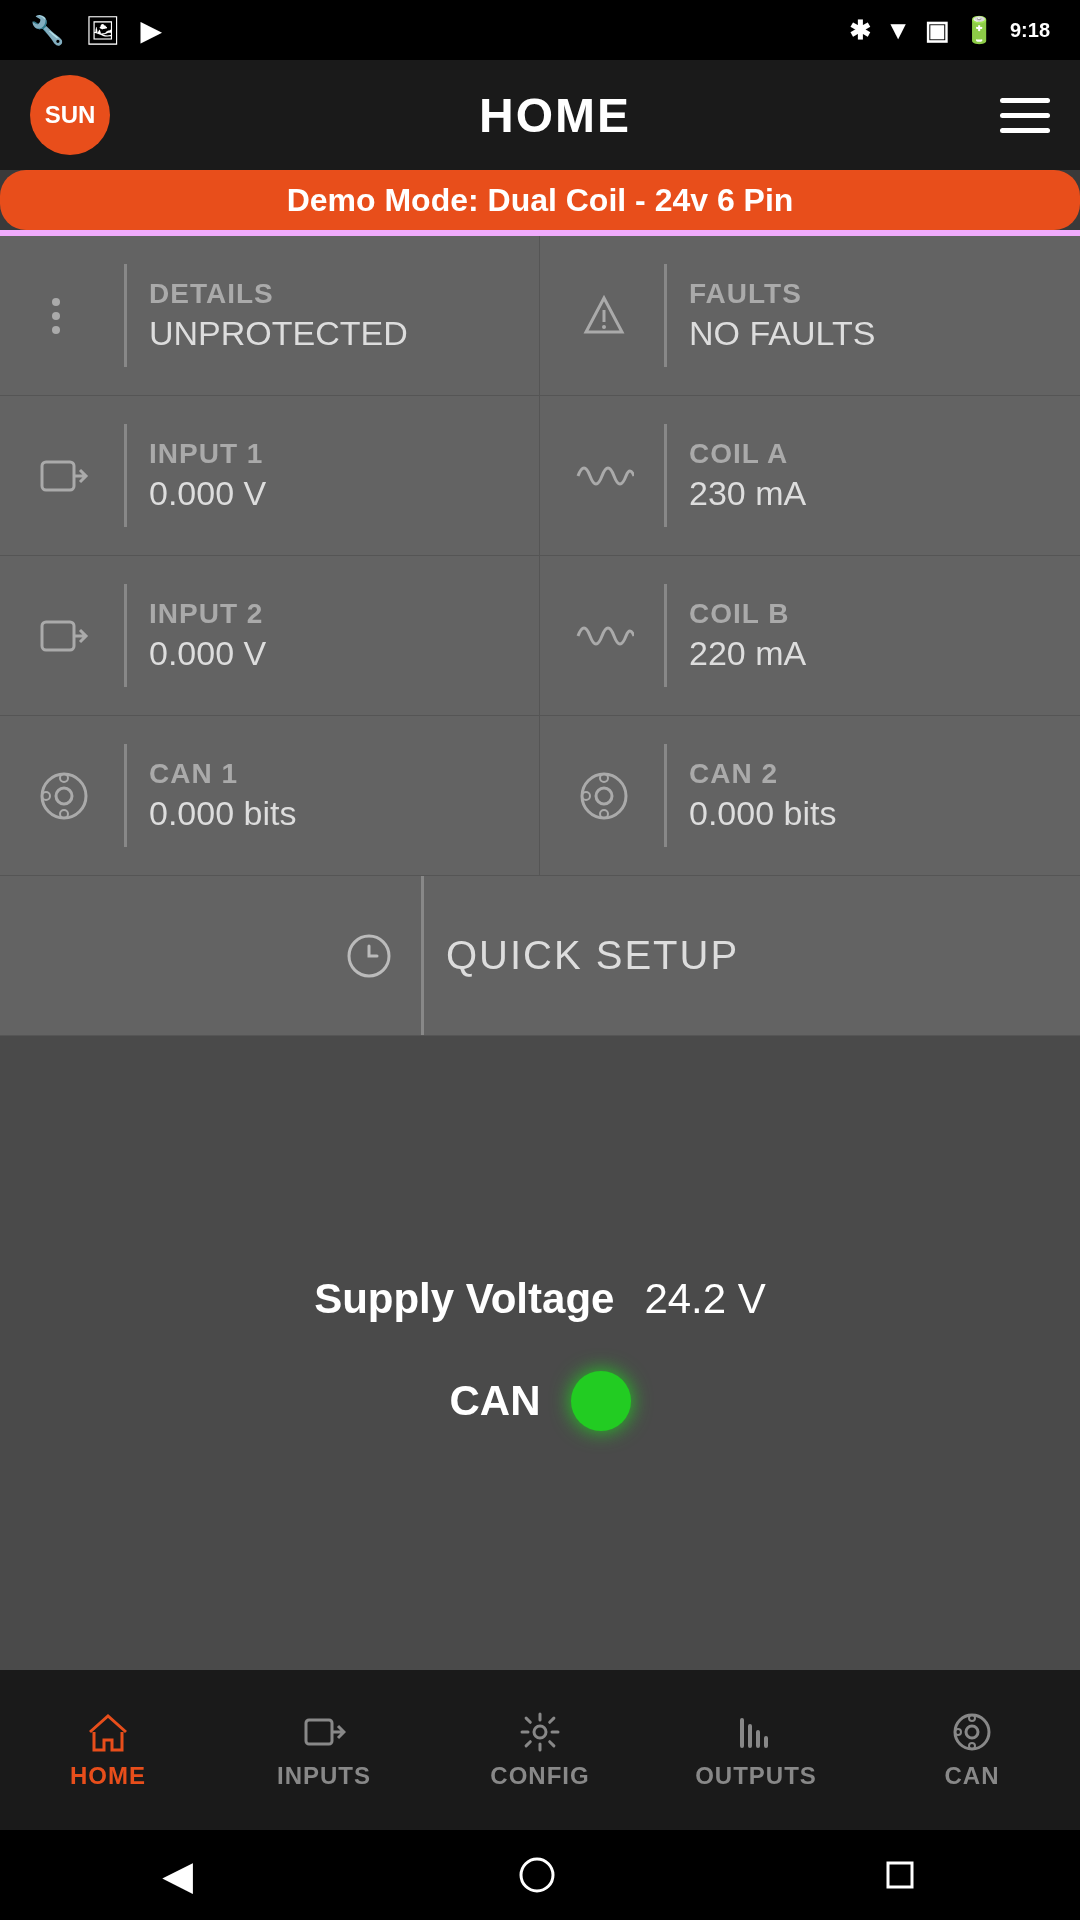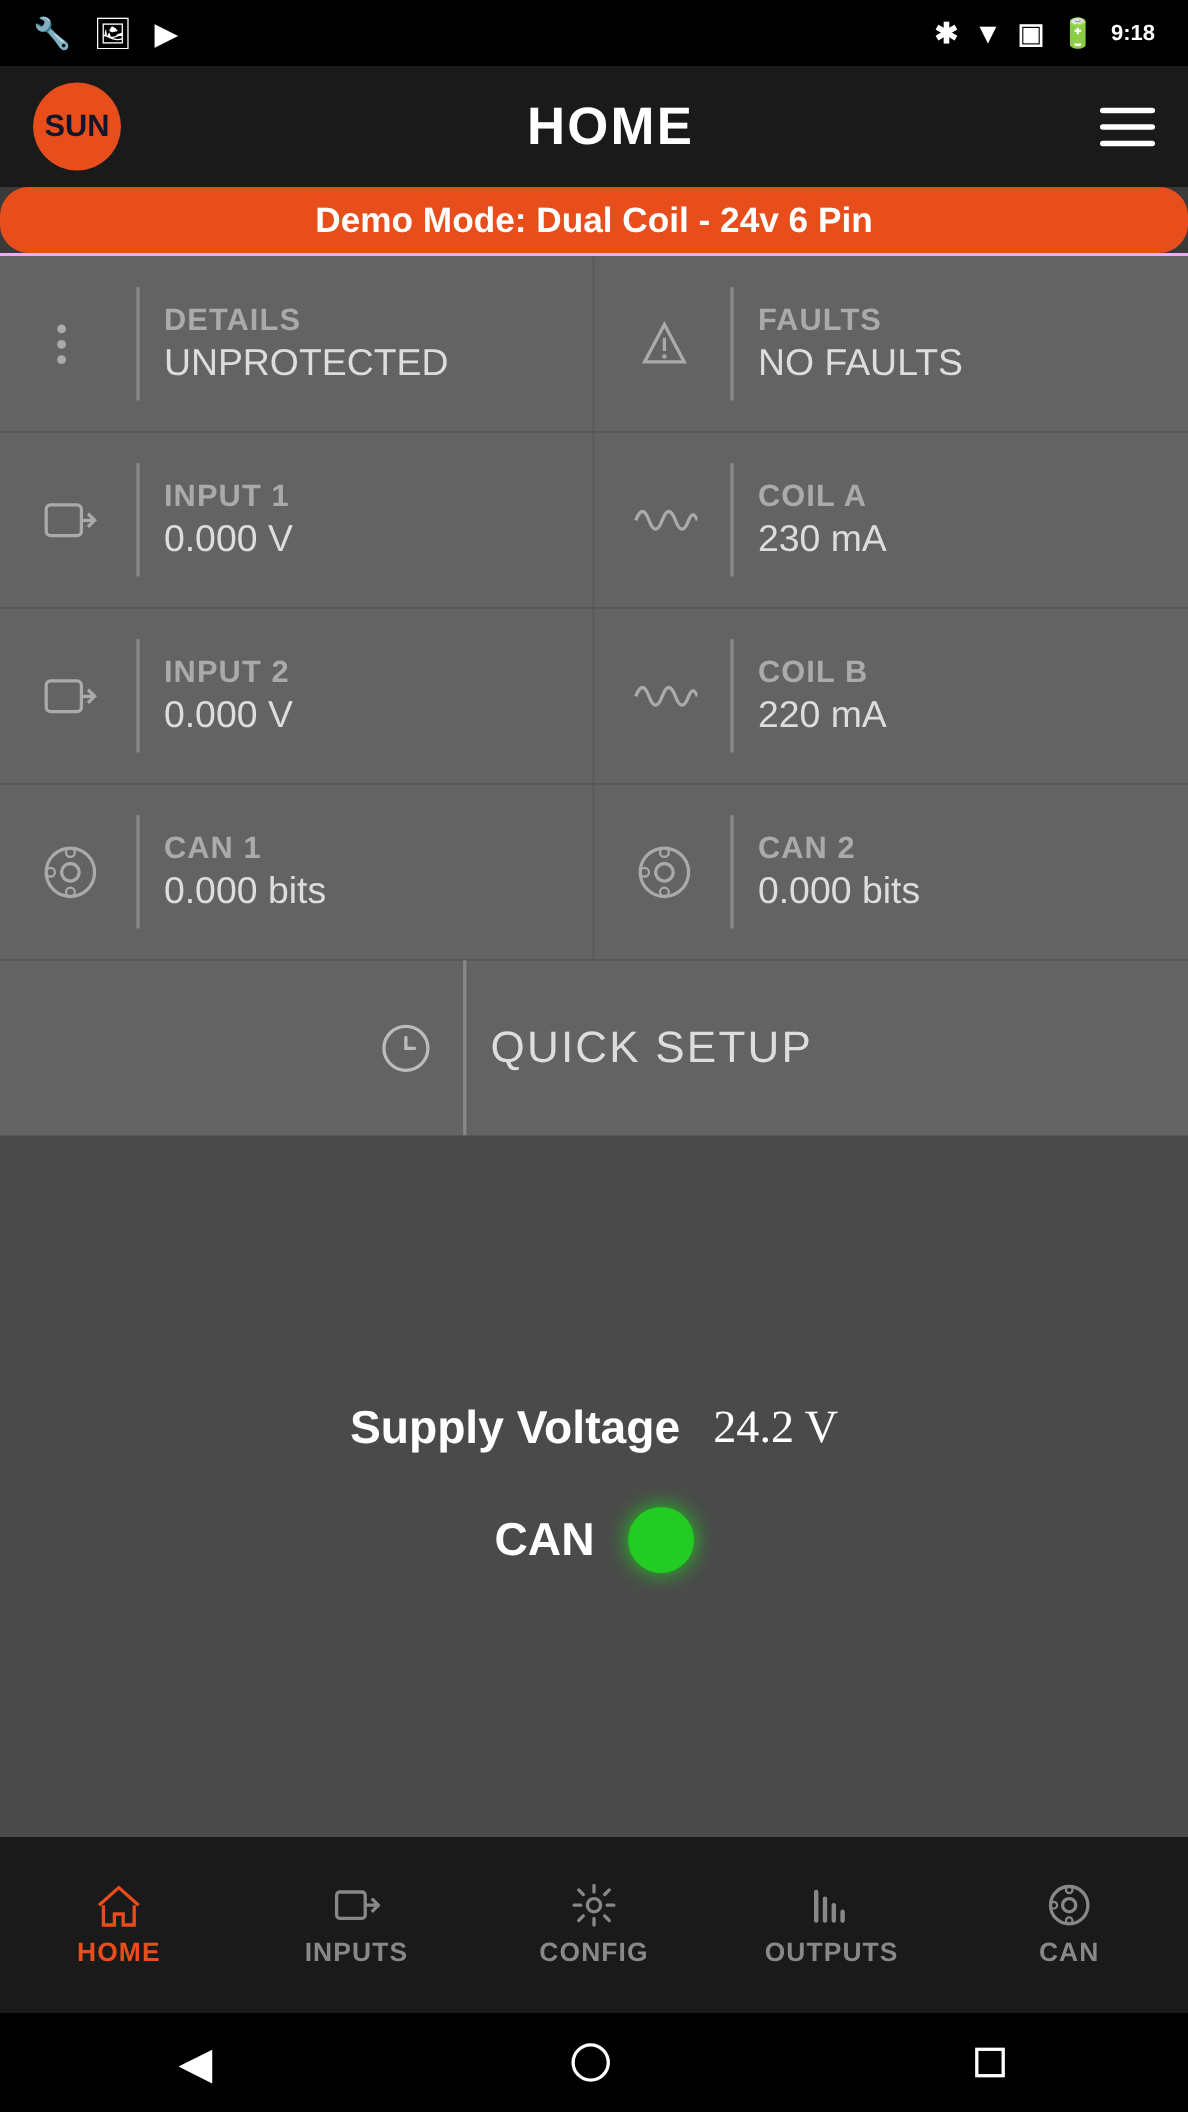--- a/index.html
+++ b/index.html
@@ -38,22 +38,22 @@
       padding: 0 30px;
     }
     .logo-circle {
       width: 80px;
       height: 80px;
       border-radius: 50%;
       background: #e84e1b;
       display: flex;
       align-items: center;
       justify-content: center;
-      color: #0f172a;
-      font-size: 28px;
+      color: #ffffff;
+      font-size: 24px;
       font-weight: bold;
     }
     .header-title {
       color: white;
       font-size: 48px;
       font-weight: bold;
       letter-spacing: 2px;
     }
     .hamburger {
       display: flex;
@@ -81,21 +81,21 @@
     .demo-banner-text {
       color: white;
       font-size: 32px;
       font-weight: bold;
     }
 
     
     .grid-area {
       display: grid;
       grid-template-columns: 1fr 1fr;
-      border-top: 3px solid #f0abfc;
+      border-top: 6px solid #f0abfc;
     }
 
     .grid-cell {
       background: #636363;
       border-right: 1px solid #555;
       border-bottom: 1px solid #555;
       display: flex;
       align-items: center;
       padding: 28px 24px;
       min-height: 160px;
@@ -180,21 +180,20 @@
       gap: 30px;
     }
     .info-label {
       color: white;
       font-size: 42px;
       font-weight: bold;
     }
     .info-value {
       color: white;
       font-size: 42px;
-      font-family: Liberation Serif, serif;
     }
     .can-indicator {
       width: 60px;
       height: 60px;
       border-radius: 50%;
       background: #22cc22;
       box-shadow: 0 0 20px #22cc22;
     }
 
     

